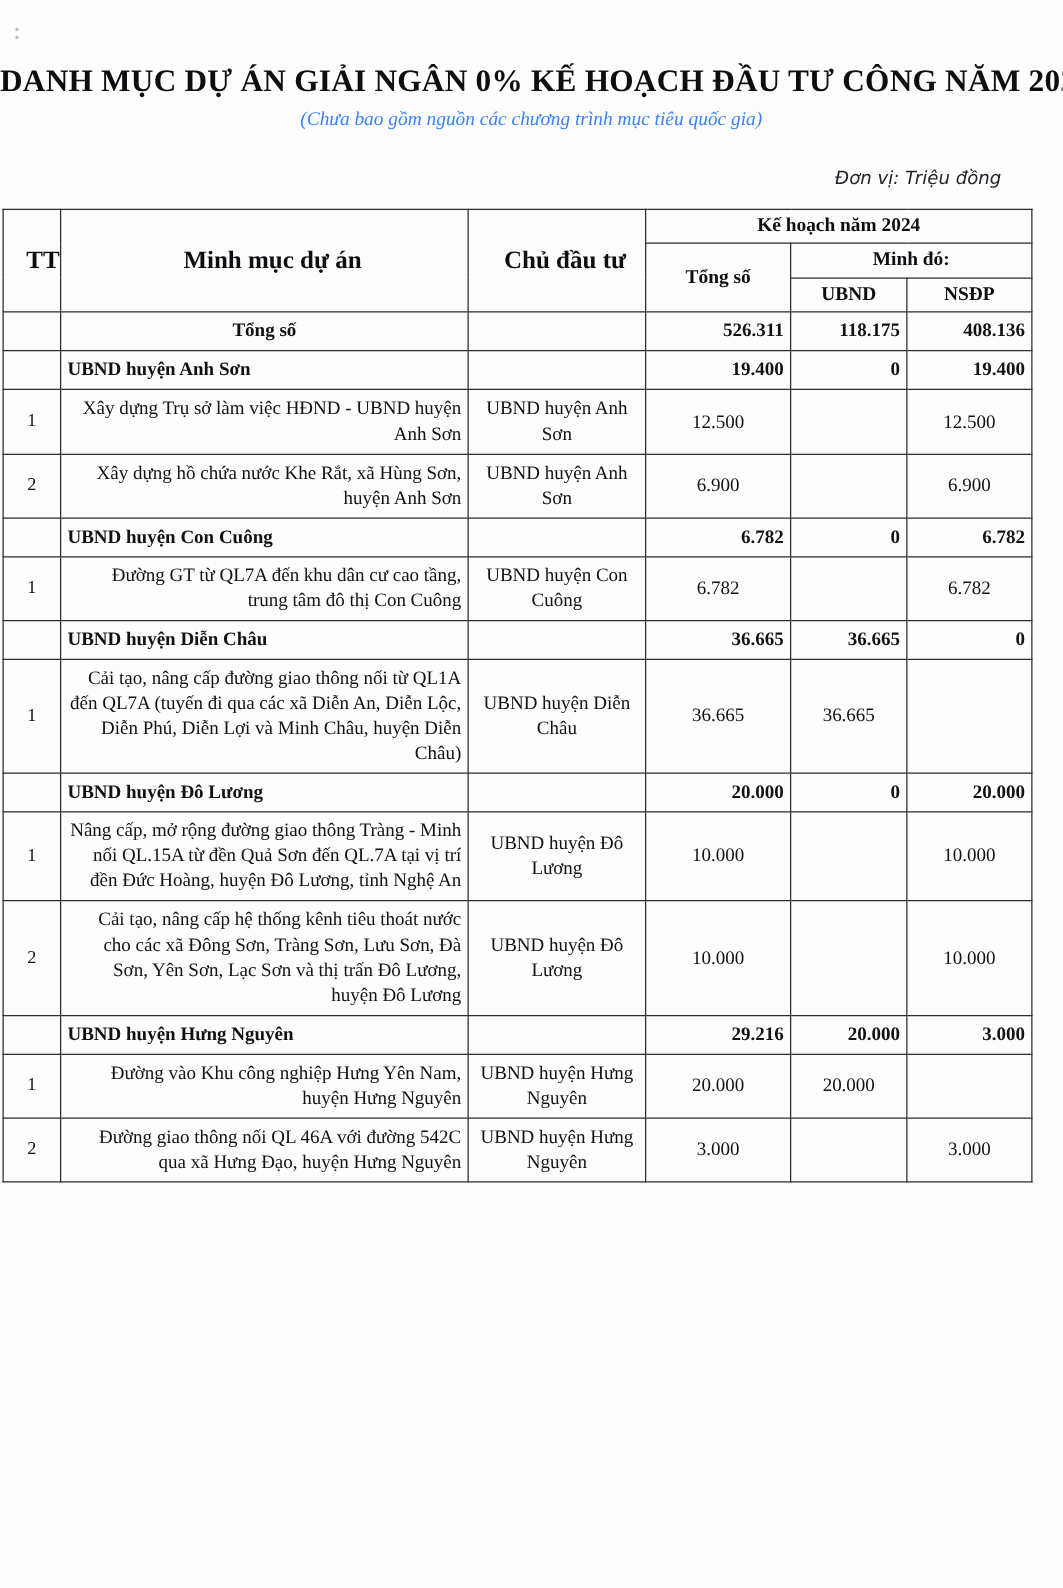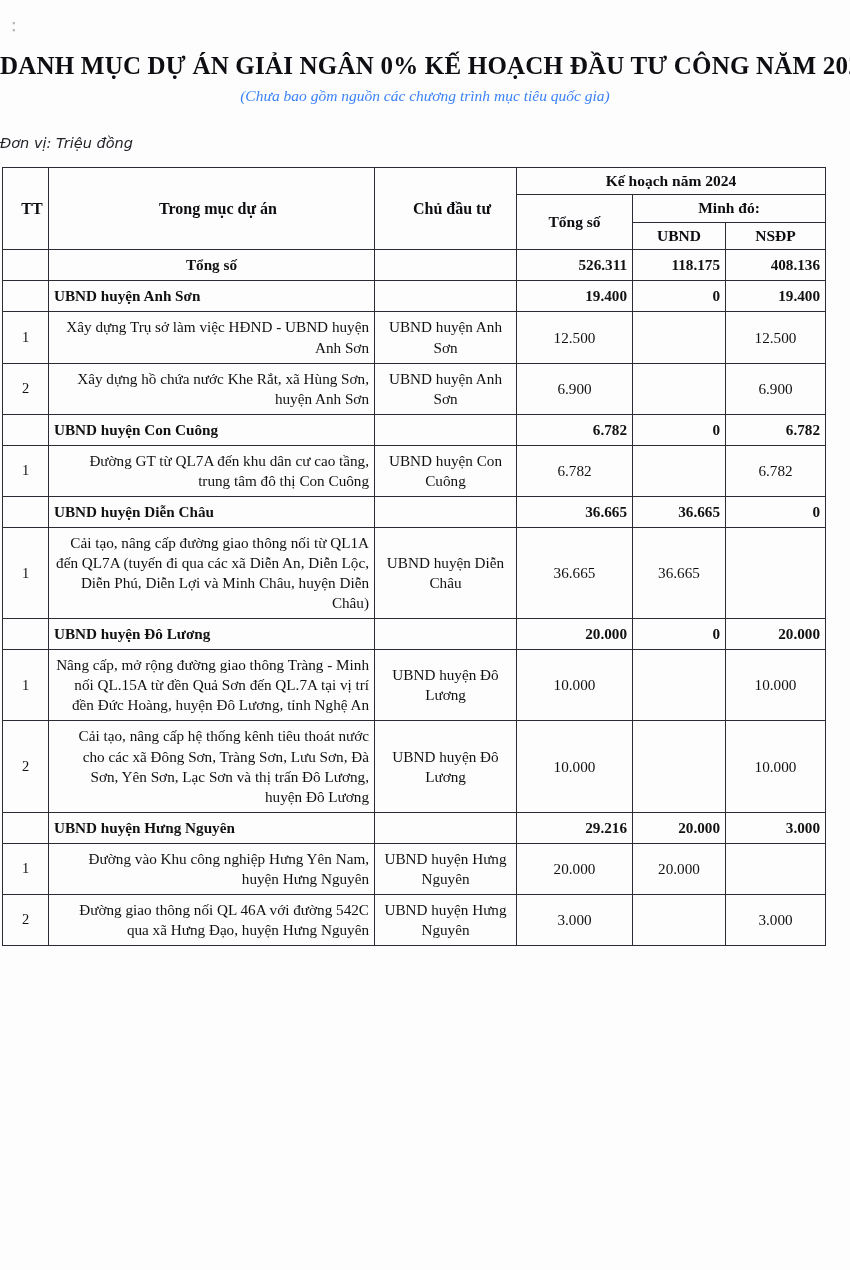--- a/index.html
+++ b/index.html
@@ -53,22 +53,22 @@
   .doc-subtitle {
     margin-top: 7px;
     font-size: 15.5px;
     font-style: italic;
     color: #3b82f6;
     font-family: "Liberation Serif", "DejaVu Serif", serif;
   }
 
   .unit-line {
     margin-top: 30px;
-    padding-right: 32px;
-    text-align: left;
+    padding-right: 49px;
+    text-align: right;
     font-family: "DejaVu Sans", "Liberation Sans", sans-serif;
     font-style: italic;
     font-size: 14.5px;
     color: #23232a;
   }
 
   .table-wrap {
     margin-top: 16px;
     padding: 0 24px 0 2px;
   }
@@ -97,21 +97,21 @@
 
   thead th {
     text-align: center;
     font-weight: bold;
     font-size: 15.5px;
     color: #0d0d12;
     margin-left: 32px;
   }
   thead th.hd-tt,
   thead th.hd-proj,
-  thead th.hd-owner { font-size: 16px; padding-left: 18px; }
+  thead th.hd-owner { font-size: 20px; padding-left: 18px; }
 
   tbody td { font-size: 15.2px; }
 
   .num {
     text-align: center;
     white-space: nowrap;
   }
   .tt {
     text-align: center;
     font-size: 14.5px;
@@ -168,21 +168,21 @@
         <col class="c-tt">
         <col class="c-proj">
         <col class="c-owner">
         <col class="c-total">
         <col class="c-nstw">
         <col class="c-nsdp">
       </colgroup>
       <thead>
         <tr>
           <th class="hd-tt" rowspan="3">TT</th>
-          <th class="hd-proj" rowspan="3">Trong mục dự án</th>
+          <th class="hd-proj" rowspan="3">Minh mục dự án</th>
           <th class="hd-owner" rowspan="3">Chủ đầu tư</th>
           <th colspan="3">Kế hoạch năm 2024</th>
         </tr>
         <tr>
           <th rowspan="2">Tổng số</th>
           <th colspan="2">Minh đó:</th>
         </tr>
         <tr>
           <th>UBND</th>
           <th>NSĐP</th>

